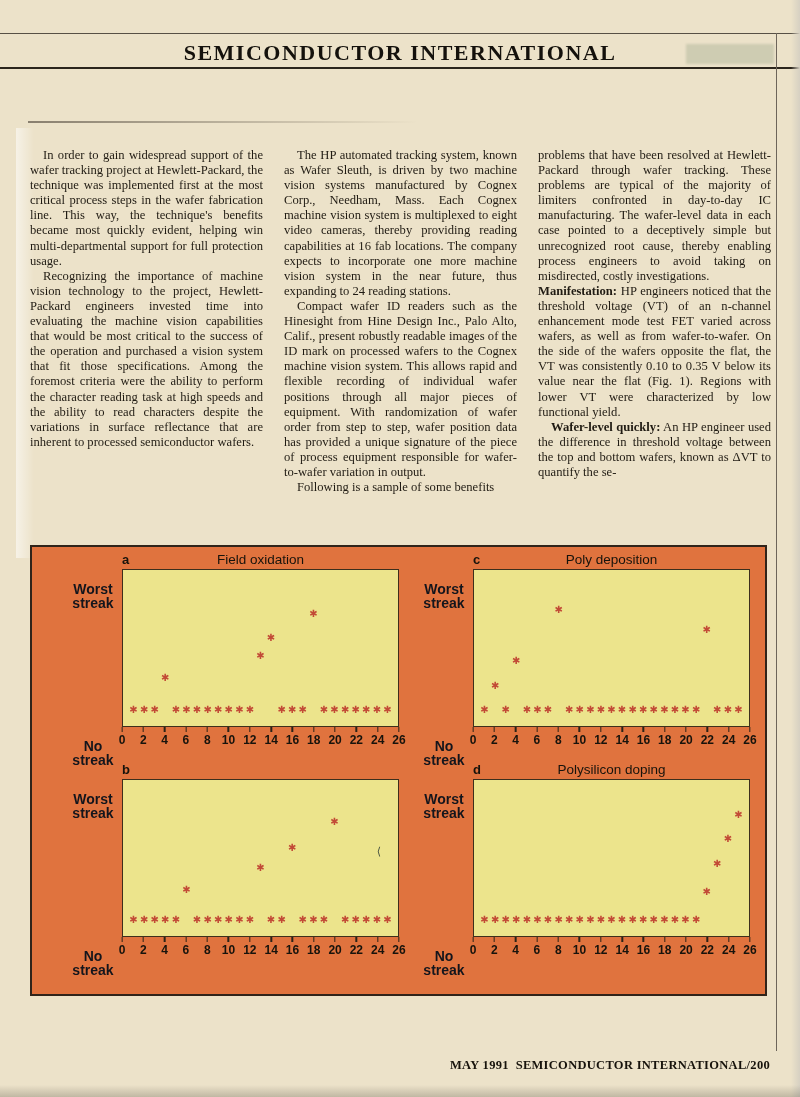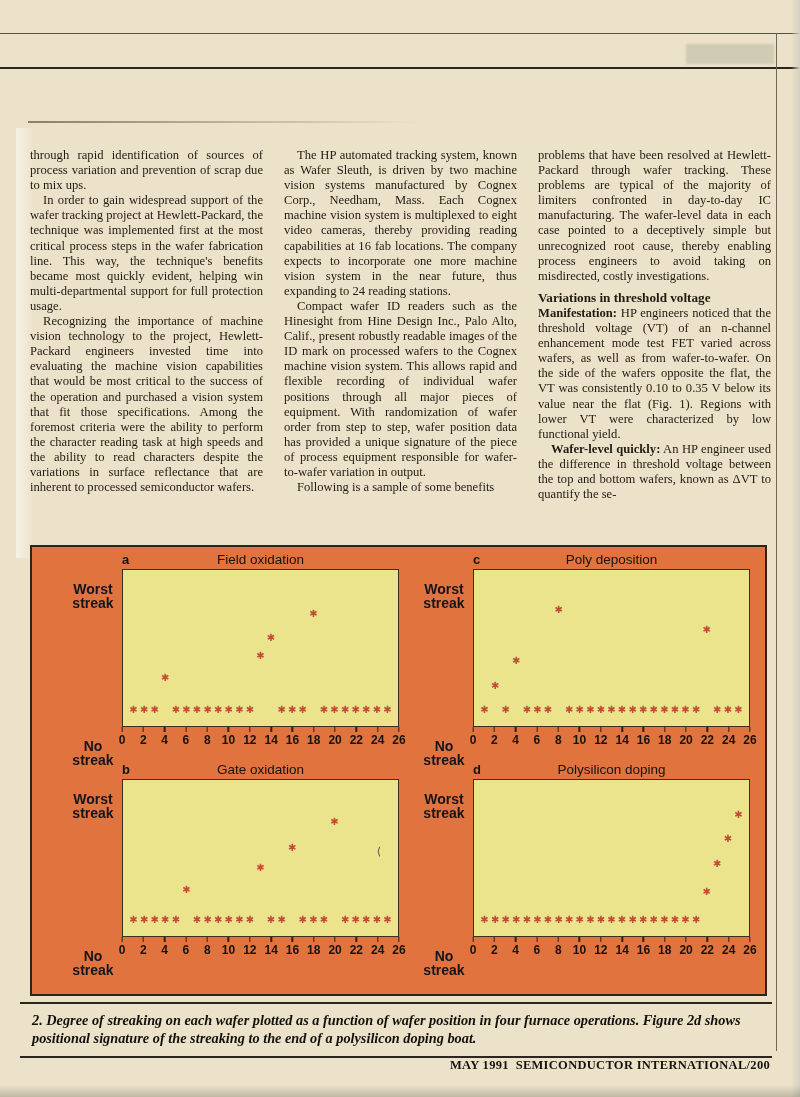--- a/index.html
+++ b/index.html
@@ -60,40 +60,39 @@
   .caption{font-size:14.3px;font-weight:bold;font-style:italic;line-height:18px;color:#12100b;}
   .footer{position:absolute;top:1058px;right:30px;font-size:12.5px;font-weight:bold;
         letter-spacing:.3px;color:#17130c;white-space:pre;}
 </style>
 </head>
 <body>
 
 <div class="page">
 
   <div class="rule-top"></div>
+  <div class="header-title">SEMICONDUCTOR INTERNATIONAL</div>
   <div class="rule-bottom"></div>
   <div class="ghost"></div>
   <div class="right-rule"></div>
   <div class="streak-line"></div>
   <div class="gutter-left"></div>
 
   <div class="cols">
     <div class="col">
-      <p class="noindent">through rapid identification of sources of process variation and prevention of scrap due to mix ups.</p>
       <p>In order to gain widespread support of the wafer tracking project at Hewlett-Packard, the technique was implemented first at the most critical process steps in the wafer fabrication line. This way, the technique's benefits became most quickly evident, helping win multi-departmental support for full protection usage.</p>
       <p>Recognizing the importance of machine vision technology to the project, Hewlett-Packard engineers invested time into evaluating the machine vision capabilities that would be most critical to the success of the operation and purchased a vision system that fit those specifications. Among the foremost criteria were the ability to perform the character reading task at high speeds and the ability to read characters despite the variations in surface reflectance that are inherent to processed semiconductor wafers.</p>
     </div>
     <div class="col">
       <p>The HP automated tracking system, known as Wafer Sleuth, is driven by two machine vision systems manufactured by Cognex Corp., Needham, Mass. Each Cognex machine vision system is multiplexed to eight video cameras, thereby providing reading capabilities at 16 fab locations. The company expects to incorporate one more machine vision system in the near future, thus expanding to 24 reading stations.</p>
       <p>Compact wafer ID readers such as the Hinesight from Hine Design Inc., Palo Alto, Calif., present robustly readable images of the ID mark on processed wafers to the Cognex machine vision system. This allows rapid and flexible recording of individual wafer positions through all major pieces of equipment. With randomization of wafer order from step to step, wafer position data has provided a unique signature of the piece of process equipment responsible for wafer-to-wafer variation in output.</p>
       <p>Following is a sample of some benefits</p>
     </div>
     <div class="col">
       <p class="noindent">problems that have been resolved at Hewlett-Packard through wafer tracking. These problems are typical of the majority of limiters confronted in day-to-day IC manufacturing. The wafer-level data in each case pointed to a deceptively simple but unrecognized root cause, thereby enabling process engineers to avoid taking on misdirected, costly investigations.</p>
-      <h3>Variations in threshold voltage</h3>
       <p class="noindent"><span class="lead">Manifestation:</span><span> HP engineers noticed that the threshold voltage (VT) of an n-channel enhancement mode test FET varied across wafers, as well as from wafer-to-wafer. On the side of the wafers opposite the flat, the VT was consistently 0.10 to 0.35 V below its value near the flat (Fig. 1). Regions with lower VT were characterized by low functional yield.</span></p>
       <p><span class="lead">Wafer-level quickly:</span><span> An HP engineer used the difference in threshold voltage between the top and bottom wafers, known as ΔVT to quantify the se-</span></p>
     </div>
   </div>
 
   <div class="figure">
     <div class="fig-grid">
 
       <div class="panel">
         <div class="panel-head">
@@ -283,21 +282,20 @@
             <span class="tick" style="left: 100%;">
               <i class="tl"></i>
               <b class="tv">26</b>
             </span>
           </div>
       </div>
 
       <div class="panel">
         <div class="panel-head">
           <span class="panel-letter">b</span>
-          <span class="panel-title">Gate oxidation</span>
         </div>
         <div class="yl top">Worst streak</div>
         <div class="yl bot">No streak</div>
         <div class="panel-body">
             <div class="plot">
               <span class="marker" style="left: 3.84615%; bottom: 11px;">✱</span>
               <span class="marker" style="left: 7.69231%; bottom: 11px;">✱</span>
               <span class="marker" style="left: 11.5385%; bottom: 11px;">✱</span>
               <span class="marker" style="left: 15.3846%; bottom: 11px;">✱</span>
               <span class="marker" style="left: 19.2308%; bottom: 11px;">✱</span>
@@ -476,21 +474,18 @@
             <span class="tick" style="left: 100%;">
               <i class="tl"></i>
               <b class="tv">26</b>
             </span>
           </div>
       </div>
 
     </div>
   </div>
 
-  <div class="caption-box">
-    <div class="caption">2. Degree of streaking on each wafer plotted as a function of wafer position in four furnace operations. Figure 2d shows positional signature of the streaking to the end of a polysilicon doping boat.</div>
-  </div>
 
   <div class="footer">MAY 1991  SEMICONDUCTOR INTERNATIONAL/200</div>
 
   <div class="edge-right"></div>
   <div class="edge-bottom"></div>
 </div>
 
 </body></html>

